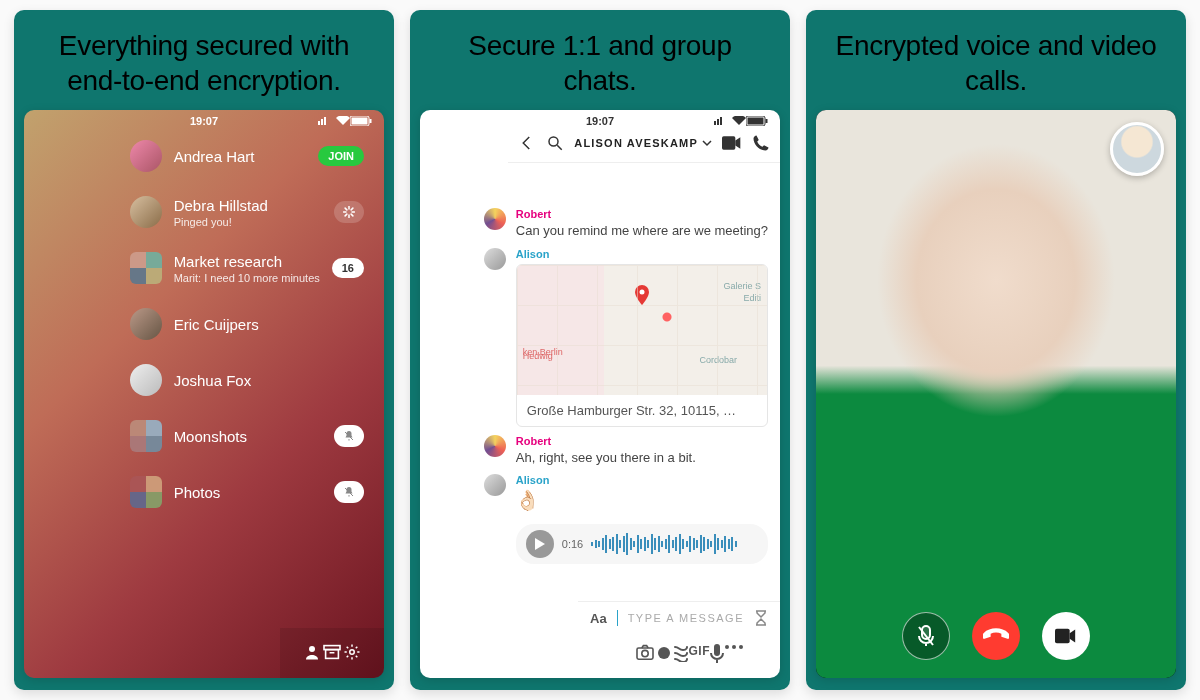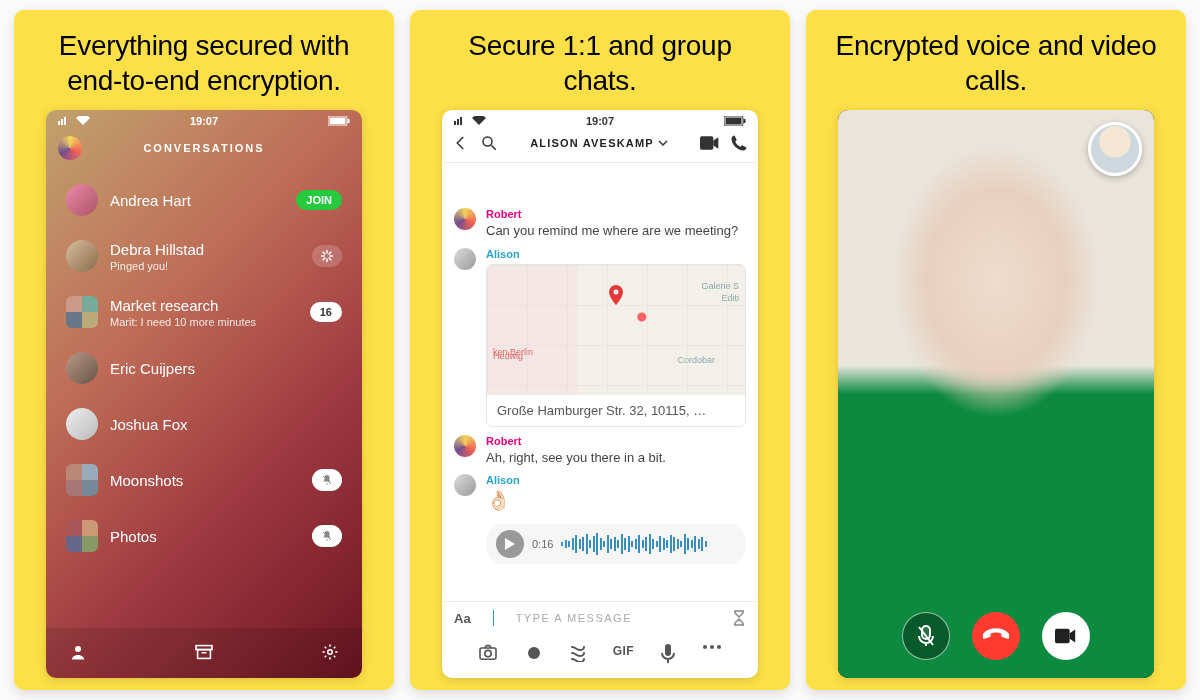--- a/index.html
+++ b/index.html
@@ -1,20 +1,20 @@
 <!DOCTYPE html>
 <html><head>
 <meta charset="utf-8">
 <style>
   * { box-sizing: border-box; margin: 0; padding: 0; }
   html, body { width: 1200px; height: 700px; background: #fafafa; font-family: -apple-system, BlinkMacSystemFont, "Segoe UI", Helvetica, Arial, sans-serif; }
   .stage { display: flex; gap: 16px; padding: 10px 14px; width: 1200px; height: 700px; }
-  .panel { flex: 1; background: #fde047; border-radius: 10px; box-shadow: 0 4px 12px rgba(0,0,0,.12); display: flex; flex-direction: column; overflow: hidden; }
+  .panel { flex: 1; background: #0f766e; border-radius: 10px; box-shadow: 0 4px 12px rgba(0,0,0,.12); display: flex; flex-direction: column; overflow: hidden; }
   .caption { font-size: 28px; font-weight: 500; text-align: center; padding: 18px 24px 12px; line-height: 1.25; color: #000; letter-spacing: -0.3px; }
-  .phone { margin: 0 auto 12px; width: 316px; flex: 1; border-radius: 10px; overflow: hidden; box-shadow: 0 2px 10px rgba(0,0,0,.15); display: flex; flex-direction: column; position: relative; }
+  .phone { margin: 0 auto 12px; width: 360px; flex: 1; border-radius: 10px; overflow: hidden; box-shadow: 0 2px 10px rgba(0,0,0,.15); display: flex; flex-direction: column; position: relative; align-items: flex-end; }
 
   
   .s1 { background: linear-gradient(135deg,#c1a26d 0%, #bf6c57 35%, #9e3a40 65%, #6b1420 100%); color: #fff; }
   .statusbar { display: flex; justify-content: space-between; align-items: center; font-size: 11px; padding: 6px 12px 2px; font-weight: 600; }
   .statusbar .center { position: absolute; left: 0; right: 0; text-align: center; }
   .statusbar .side { position: relative; z-index: 1; display:flex; align-items:center; gap:4px;}
   .hdr1 { display: flex; align-items: center; padding: 8px 12px 12px; font-size: 11px; letter-spacing: 2px; font-weight: 600; }
   .hdr1 .avatar { width: 24px; height: 24px; border-radius: 50%; background: conic-gradient(#f4d35e,#ee6055,#724e91,#f4d35e); }
   .hdr1 .title { flex:1; text-align:center; }
   .convlist { flex:1; overflow:hidden; }
@@ -63,21 +63,21 @@
        linear-gradient(#e8ddd2 1px,transparent 1px),
        linear-gradient(90deg,#e8ddd2 1px,transparent 1px);
      background-size: 40px 40px; opacity:.5;}
   .maplabel{position:absolute; font-size:9px; color:#8aa;}
   .mapaddr{padding:8px 10px; font-size:13px; color:#555;}
   .emoji{font-size:20px;}
   .audiobox{display:flex;align-items:center;gap:8px;background:#f6f6f6;border-radius:18px;padding:6px 10px;margin:4px 0 0 32px;}
   .playbtn{width:28px;height:28px;border-radius:50%;background:#999;color:#fff;display:flex;align-items:center;justify-content:center;font-size:12px;}
   .wave{flex:1;height:22px;display:flex;align-items:center;gap:1.5px;}
   .wave span{display:inline-block;width:2px;background:#3a8ebb;}
-  .inputrow{border-top:1px solid #eee;padding:8px 12px;display:flex;align-items:center;gap:22px;color:#aaa;font-size:11px;letter-spacing:1.5px;}
+  .inputrow{border-top:1px solid #eee;padding:8px 12px;display:flex;align-items:center;gap:10px;color:#aaa;font-size:11px;letter-spacing:1.5px;}
   .toolbar2{display:flex;justify-content:space-between;padding:10px 36px 14px;color:#555;font-size:14px;}
   .giflbl{font-size:12px;font-weight:700;letter-spacing:.5px;}
 
   
   .s3{background:#000;position:relative;border-radius:10px;overflow:hidden;}
   .video-main{position:absolute;inset:0;
     background:
       radial-gradient(ellipse 55% 40% at 50% 30%, #f0dccc 0%, #e8d0bd 40%, transparent 60%),
       linear-gradient(180deg,#e9e5dc 0 45%, #0c8a3f 50% 100%);
   }
@@ -109,25 +109,20 @@
             </svg>
         </span>
         <span class="center">19:07</span>
         <span class="side">
           <svg width="22" height="10" viewBox="0 0 22 10">
               <rect x="0" y="0" width="19" height="10" rx="2" fill="none" stroke="#fff"></rect>
               <rect x="1.5" y="1.5" width="16" height="7" fill="#fff"></rect>
               <rect x="19.5" y="3" width="2" height="4" fill="#fff"></rect>
             </svg>
         </span>
-      </div>
-      <div class="hdr1">
-        <div class="avatar"></div>
-        <div class="title">CONVERSATIONS</div>
-        <div style="width:24px"></div>
       </div>
       <div class="convlist">
 
         <div class="crow">
           <div class="cavatar a1"></div>
           <div class="ctext">
               <div class="cname">Andrea Hart</div>
             </div>
           <div class="pill join">JOIN</div>
         </div>

